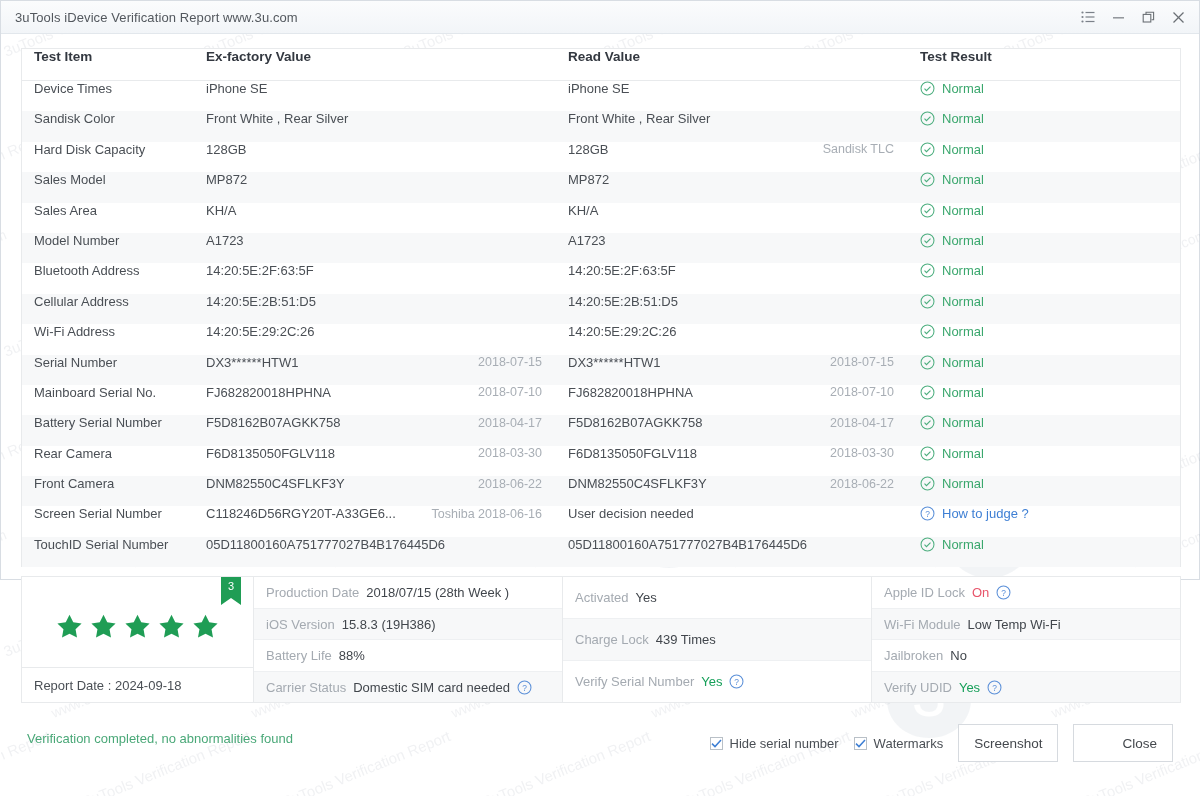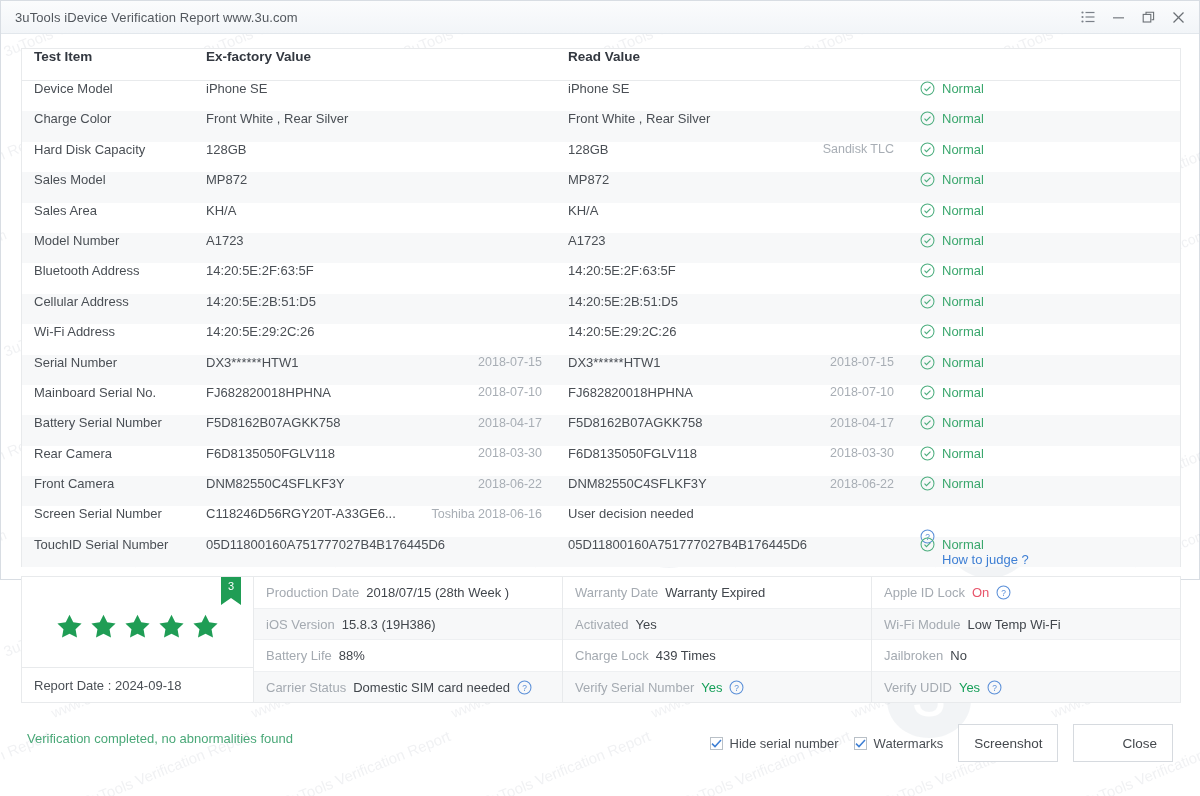--- a/index.html
+++ b/index.html
@@ -102,21 +102,21 @@
   .val { flex: 1 1 auto; overflow: hidden; text-overflow: ellipsis; }
   .note {
     color: #a8aeb5;
     font-size: 12.5px;
     margin-left: 10px;
     flex: 0 0 auto;
     padding-right: 2px;
   }
 
   .result-label { color: #3aa76d; font-size: 13px; }
-  .result-label.judge { color: #3e7fd4; margin-top: 46px; }
+  .result-label.judge { color: #3e7fd4; }
 
   .ico-check { width: 15px; height: 15px; flex: 0 0 15px; }
   .ico-q     { width: 15px; height: 15px; flex: 0 0 15px; }
 
   
   .summary {
     position: relative;
     z-index: 10;
     margin: 9px 20px 0 20px;
     width: 1160px;
@@ -371,40 +371,41 @@
         <text x="48" y="82" text-anchor="middle" font-family="Liberation Sans, sans-serif" font-size="62" fill="#ffffff">3</text>
       </svg>
     </div>
 
   <div class="content">
     <div class="table" id="vtable">
       <div class="row header">
         <div class="cell c-item">Test Item</div>
         <div class="cell c-exfac">Ex-factory Value</div>
         <div class="cell c-read">Read Value</div>
+        <div class="cell c-result">Test Result</div>
       </div>
 
     <div class="row">
-          <div class="cell c-item">Device Model</div>
+          <div class="cell c-item">Device Times</div>
           <div class="cell c-exfac">
             <span class="val">iPhone SE</span>
           </div>
           <div class="cell c-read">
             <span class="val">iPhone SE</span>
           </div>
           <div class="cell c-result">
             <svg class="ico-check" viewBox="0 0 16 16">
               <circle cx="8" cy="8" r="6.9" fill="none" stroke="#4cae7e" stroke-width="1.1"></circle>
               <polyline points="4.8,8.2 6.9,10.3 11.2,5.9" fill="none" stroke="#4cae7e" stroke-width="1.2"></polyline>
             </svg>
             <span class="result-label">Normal</span>
           </div>
         </div>
         <div class="row alt">
-          <div class="cell c-item">Charge Color</div>
+          <div class="cell c-item">Sandisk Color</div>
           <div class="cell c-exfac">
             <span class="val">Front White , Rear Silver</span>
           </div>
           <div class="cell c-read">
             <span class="val">Front White , Rear Silver</span>
           </div>
           <div class="cell c-result">
             <svg class="ico-check" viewBox="0 0 16 16">
               <circle cx="8" cy="8" r="6.9" fill="none" stroke="#4cae7e" stroke-width="1.1"></circle>
               <polyline points="4.8,8.2 6.9,10.3 11.2,5.9" fill="none" stroke="#4cae7e" stroke-width="1.2"></polyline>
@@ -698,24 +699,20 @@
         <div class="det-row">
           <span class="det-label">Carrier Status</span>
           <span class="det-value">Domestic SIM card needed</span>
           <svg class="ico-q" viewBox="0 0 16 16">
             <circle cx="8" cy="8" r="6.9" fill="none" stroke="#5a8fd8" stroke-width="1.1"></circle>
             <text x="8" y="11.4" text-anchor="middle" font-family="Liberation Sans, sans-serif" font-size="9" fill="#5a8fd8">?</text>
           </svg>
         </div>
       </div>
     <div class="det-col" id="sumcol1">
-        <div class="det-row">
-          <span class="det-label">Warranty Date</span>
-          <span class="det-value">Warranty Expired</span>
-        </div>
         <div class="det-row">
           <span class="det-label">Activated</span>
           <span class="det-value">Yes</span>
         </div>
         <div class="det-row">
           <span class="det-label">Charge Lock</span>
           <span class="det-value">439 Times</span>
         </div>
         <div class="det-row">
           <span class="det-label">Verify Serial Number</span>

